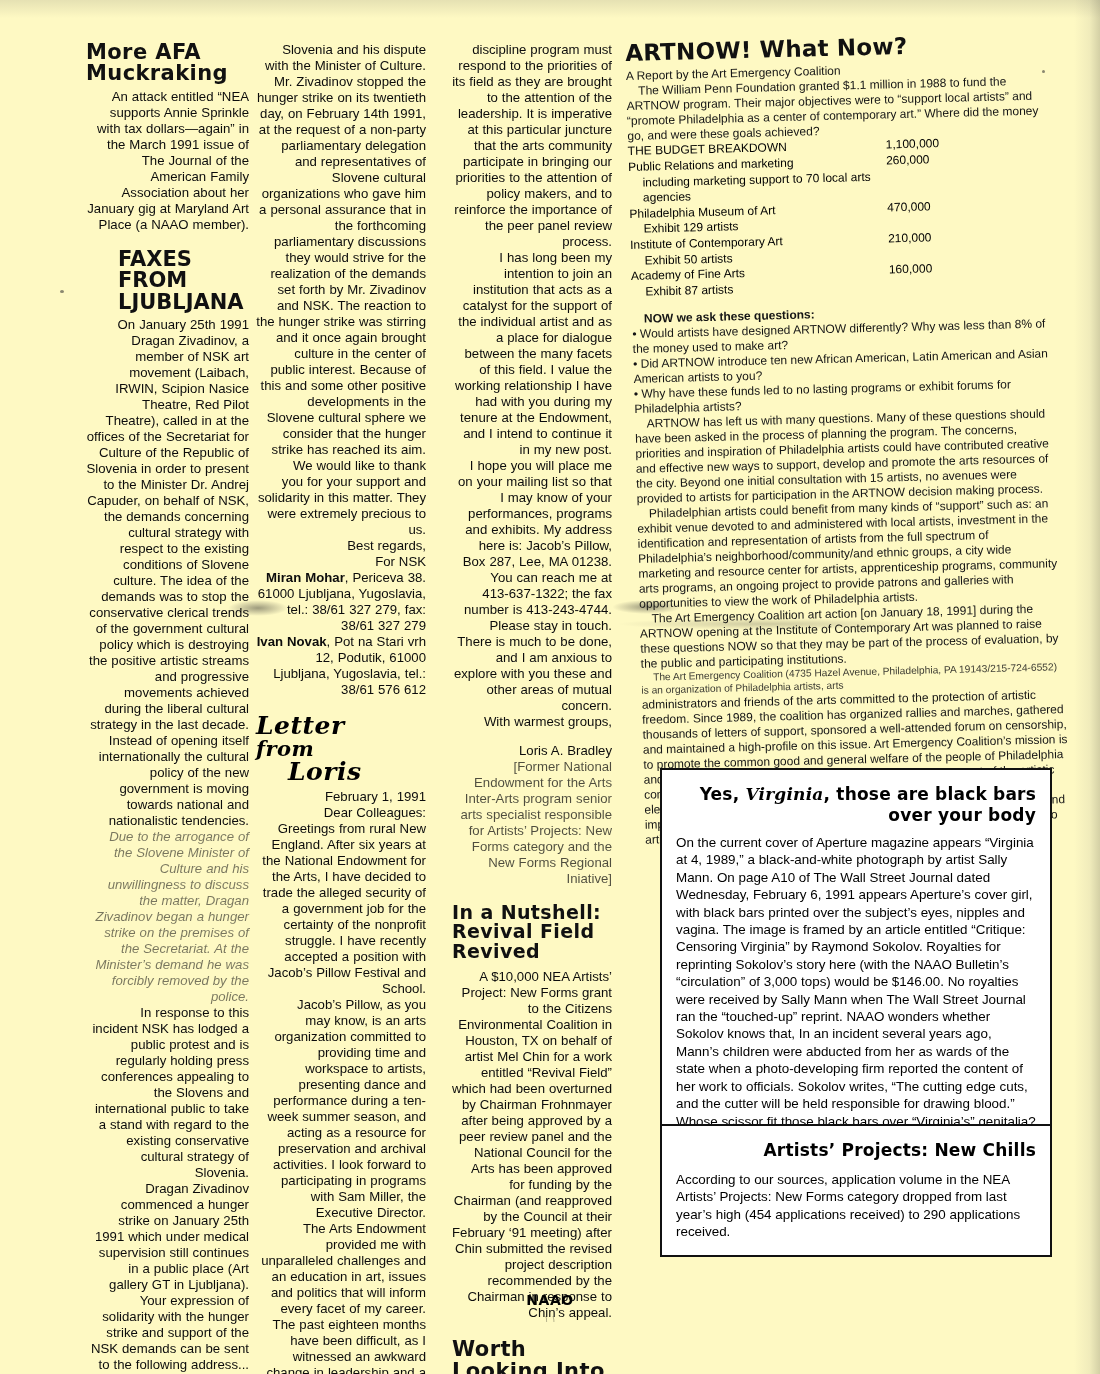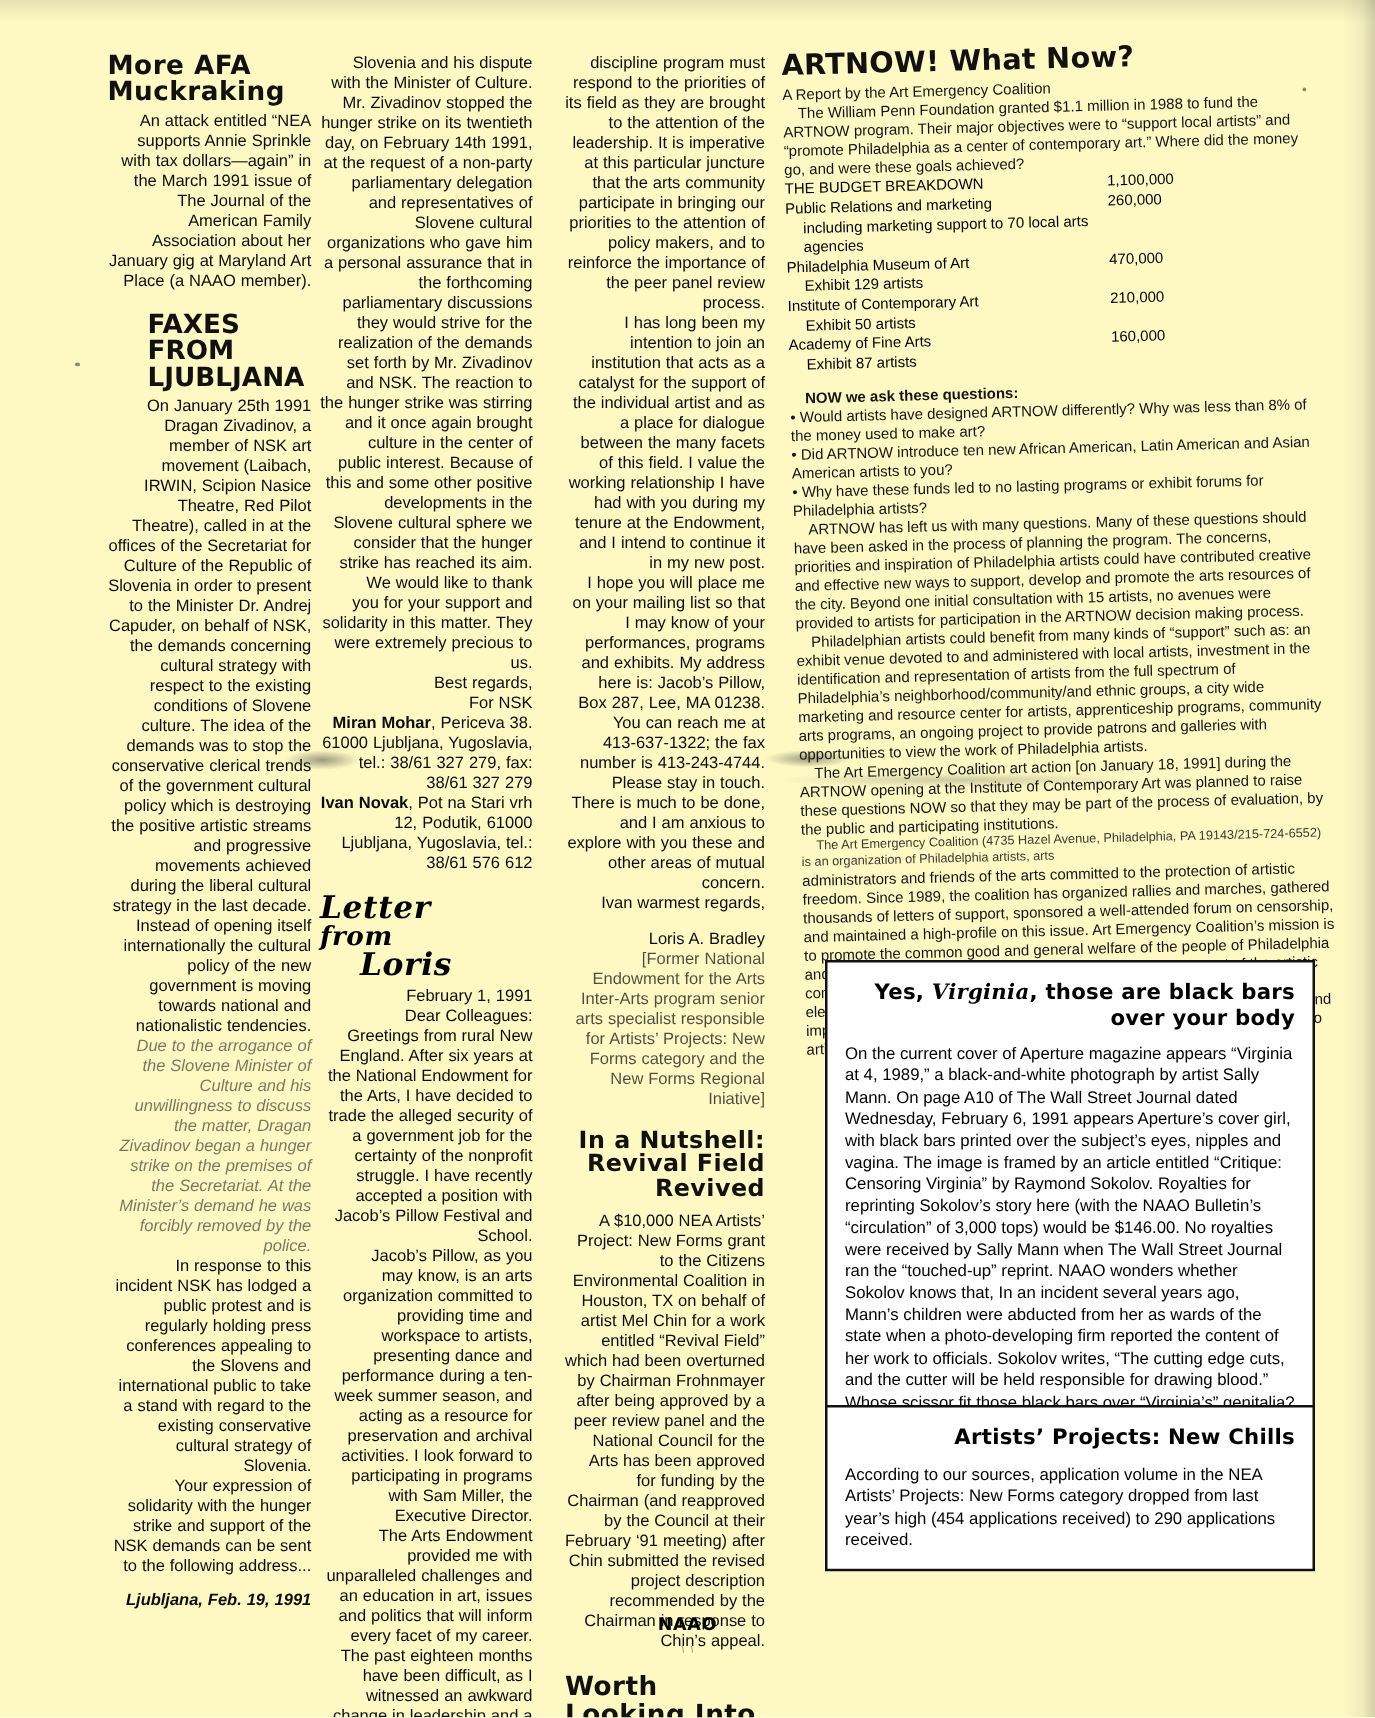--- a/index.html
+++ b/index.html
@@ -203,20 +203,21 @@
 
   <div class="col" id="col1">
 
     <h1 class="head">More AFA Muckraking</h1>
     <p class="t">An attack entitled “NEA supports Annie Sprinkle with tax dollars—again” in the March 1991 issue of The Journal of the American Family Association about her January gig at Maryland Art Place (a NAAO member).</p>
 
     <h1 class="head tight" style="margin-top:16px;">FAXES FROM LJUBLJANA</h1>
     <p class="t ind">On January 25th 1991 Dragan Zivadinov, a member of NSK art movement (Laibach, IRWIN, Scipion Nasice Theatre, Red Pilot Theatre), called in at the offices of the Secretariat for Culture of the Republic of Slovenia in order to present to the Minister  Dr. Andrej Capuder, on behalf of NSK, the demands concerning cultural strategy with respect to the existing conditions of Slovene culture.  The idea of the demands was to stop the conservative clerical trends of the government cultural policy which is destroying the positive artistic streams and progressive movements achieved during the liberal cultural strategy in the last decade.  Instead of opening itself internationally the cultural policy of the new government is moving towards national and nationalistic tendencies.</p>
     <p class="t ind ital fade2">Due to the arrogance of the Slovene Minister of Culture and his unwillingness to discuss the matter, Dragan Zivadinov began a hunger strike on the premises of the Secretariat.  At the Minister’s demand he was forcibly removed by the police.</p>
     <p class="t ind">In response to this incident NSK has lodged a public protest and is regularly holding press conferences appealing to the Slovens and international public to take a stand with regard to the existing conservative cultural strategy of Slovenia.</p>
+    <p class="t ind">Dragan Zivadinov commenced a hunger strike on January 25th 1991 which under medical supervision still continues in a public place (Art gallery GT in Ljubljana).</p>
     <p class="t ind">Your expression of solidarity with the hunger strike and support of the NSK demands can be sent to the following address...</p>
 
     <p class="t bold ital gap">Ljubljana, Feb. 19, 1991</p>
 
   </div>
 
   <div class="col" id="col2">
     <p class="t">Slovenia and his dispute with the Minister of Culture.  Mr. Zivadinov stopped the hunger strike on its twentieth day, on February 14th 1991, at the request of a non-party parliamentary delegation and representatives of Slovene cultural organizations who gave him a personal assurance that in the forthcoming parliamentary discussions they would strive for the realization of the demands set forth by Mr. Zivadinov and NSK.  The reaction to the hunger strike was stirring and it once again brought culture in the center of public interest. Because of this and some other positive developments in the Slovene cultural sphere we consider that the hunger strike has reached its aim.</p>
     <p class="t ind">We would like to thank you for your support and solidarity in this matter.  They were extremely precious to us.</p>
     <p class="t">Best regards,</p>
@@ -235,25 +236,25 @@
     <p class="t ind">Greetings from rural New England.  After six years at the National Endowment for the Arts, I have decided to trade the alleged security of a government job for the certainty of the nonprofit struggle.  I have recently accepted a position with Jacob’s Pillow Festival and School.</p>
     <p class="t ind">Jacob’s Pillow, as you may know, is an arts organization committed to providing time and workspace to artists, presenting dance and performance during a ten-week summer season, and acting as a resource for preservation and archival activities.  I look forward to participating in programs with Sam Miller, the Executive Director.</p>
     <p class="t ind">The Arts Endowment provided me with unparalleled challenges and an education in art, issues and politics that will inform every facet of my career.  The past eighteen months have been difficult, as I witnessed an awkward change in leadership and a reauthorization process very much removed from the issue of the role of the arts—and the place of the artist—in American society.  The Arts Endowment, like every agency, is a work in progress; each</p>
   </div>
 
   <div class="col" id="col3">
     <p class="t">discipline program must respond to the priorities of its field as they are brought to the attention of the leadership.  It is imperative at this particular juncture that the arts community participate in bringing our priorities to the attention of policy makers, and to reinforce the importance of the peer panel review process.</p>
     <p class="t ind">I has long been my intention to join an institution that acts as a catalyst for the support of the individual artist and as a place for dialogue between the many facets of this field.  I value the working relationship I have had with you during my tenure at the Endowment, and I intend to continue it in my new post.</p>
     <p class="t ind">I hope you will place me on your mailing list so that I may know of your performances, programs and exhibits.  My address here is:  Jacob’s Pillow, Box 287, Lee, MA  01238.</p>
     <p class="t ind">You can reach me at 413-637-1322; the fax number is 413-243-4744.  Please stay in touch.  There is much to be done, and I am anxious to explore with you these and other areas of mutual concern.</p>
-    <p class="t">Ivan warmest regards,</p>
+    <p class="t">With warmest groups,</p>
     <p class="t" style="margin-top:13px;">Loris A. Bradley</p>
     <p class="t fade1">[Former National Endowment for the Arts Inter-Arts program senior arts specialist responsible for Artists’ Projects: New Forms category and the New Forms Regional Iniative]</p>
 
-    <h1 class="head small" style="margin-top:16px;text-align:right;">In a Nutshell: Revival Field Revived</h1>
+    <h1 class="head small" style="margin-top:16px;">In a Nutshell: Revival Field Revived</h1>
     <p class="t" style="margin-top:8px;">A $10,000 NEA Artists’ Project: New Forms grant to the Citizens Environmental Coalition in Houston, TX on behalf of artist Mel Chin for a work entitled “Revival Field” which had been overturned by Chairman Frohnmayer after being approved by a peer review panel and the National Council for the Arts has been approved for funding by the Chairman (and reapproved by the Council at their February ‘91 meeting) after Chin submitted the revised project description recommended by the Chairman in response to Chin’s appeal.</p>
 
     <h1 class="head" style="margin-top:18px;">Worth Looking Into</h1>
 
   </div>
 
   <div class="col" id="col4">
     <div id="artnow">
       <h1 class="head">ARTNOW! What Now?</h1>
       <p class="an-p">A Report by the Art Emergency Coalition</p>

